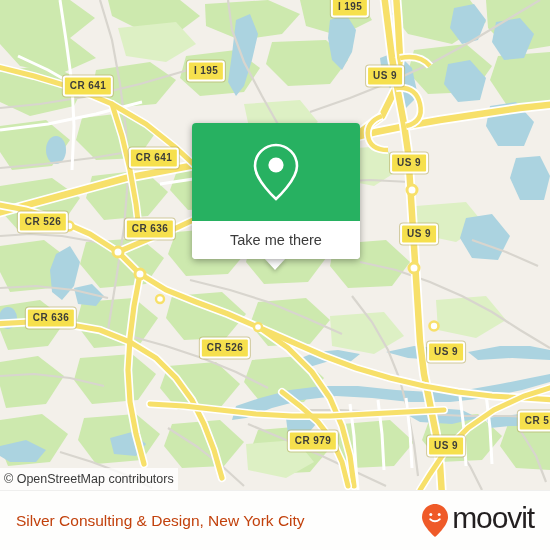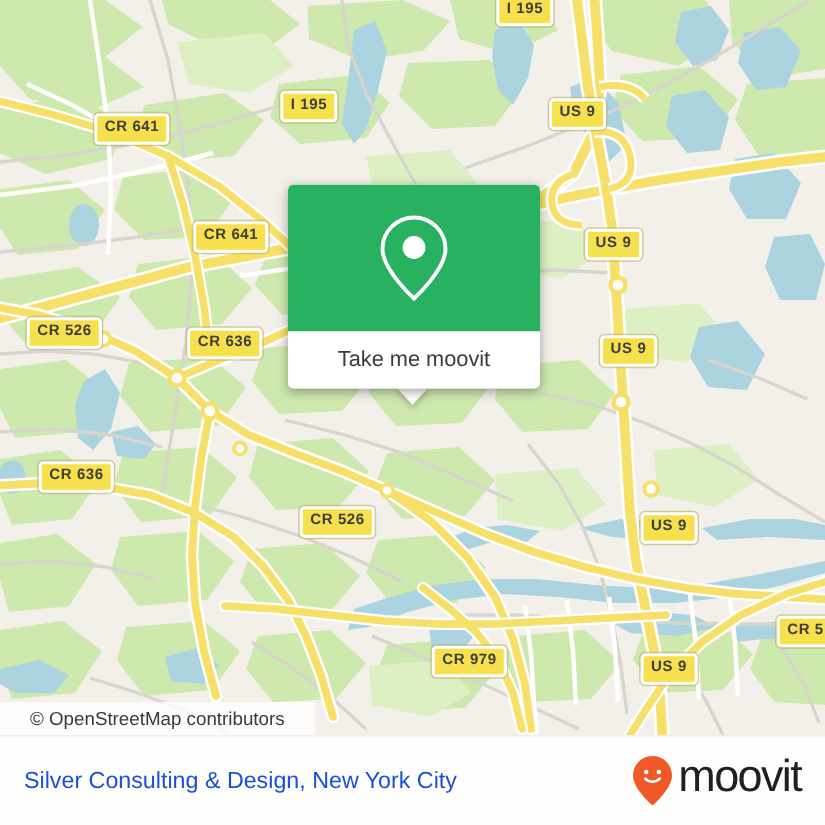--- a/index.html
+++ b/index.html
@@ -28,29 +28,29 @@
   #card-btn{height:38px;display:flex;align-items:center;justify-content:center;
             color:#3b3b3b;font-size:14.5px;background:#fff;cursor:pointer;}
   #card-tip{position:absolute;left:264px;top:258px;width:0;height:0;
             border-left:11px solid transparent;border-right:11px solid transparent;
             border-top:12px solid #ffffff;
             filter:drop-shadow(0 2px 2px rgba(0,0,0,.25));}
 
   
   #attrib{position:absolute;left:0;top:468px;height:22px;
           background:rgba(255,255,255,.78);
-          display:flex;align-items:center;padding:0 20px;
+          display:flex;align-items:center;padding:0 4px;
           font-size:12.5px;color:#3a3a3a;white-space:nowrap;}
 
   
   #footer{position:absolute;left:0;top:490px;width:550px;height:60px;
           background:rgba(255,255,255,.90);display:flex;align-items:center;
           justify-content:space-between;padding:0 16px;box-sizing:border-box;
           border-top:1px solid rgba(0,0,0,.06);}
-  #footer-title{font-size:15.5px;color:#1d4ed8;white-space:nowrap;text-align:center;}
+  #footer-title{font-size:15.5px;color:#c2410c;white-space:nowrap;text-align:center;}
   #brand{display:flex;align-items:flex-start;gap:2px;}
   #brand-word{font-size:30px;color:#231f20;letter-spacing:-1.1px;line-height:1;}
 </style>
 </head>
 <body>
 
 <div id="screen">
 
   <div id="map">
     <svg id="mapsvg" width="550" height="490" viewBox="0 0 550 490">
@@ -294,21 +294,21 @@
   </div>
 
   <div id="card-tip"></div>
   <div id="card">
     <div id="card-top">
       <svg width="52" height="62" viewBox="0 0 52 62">
         <path d="M26 4 C14.4 4 5 13.4 5 25 C5 39 26 58 26 58 C26 58 47 39 47 25 C47 13.4 37.6 4 26 4 Z" fill="none" stroke="#ffffff" stroke-width="2.6"></path>
         <circle cx="26" cy="24" r="7.6" fill="#ffffff"></circle>
       </svg>
     </div>
-    <div id="card-btn">Take me moovit</div>
+    <div id="card-btn">Take me there</div>
   </div>
 
   <div id="attrib">© OpenStreetMap contributors</div>
 
   <div id="footer">
     <div id="footer-title">Silver Consulting &amp; Design, New York City</div>
     <div id="brand">
       <svg width="30" height="36" viewBox="0 0 30 36">
         <path d="M15 1 C7.8 1 2 6.8 2 14 C2 23 15 34 15 34 C15 34 28 23 28 14 C28 6.8 22.2 1 15 1 Z" fill="#ef5a28"></path>
         <circle cx="10.8" cy="11.6" r="1.5" fill="#ffffff"></circle>

